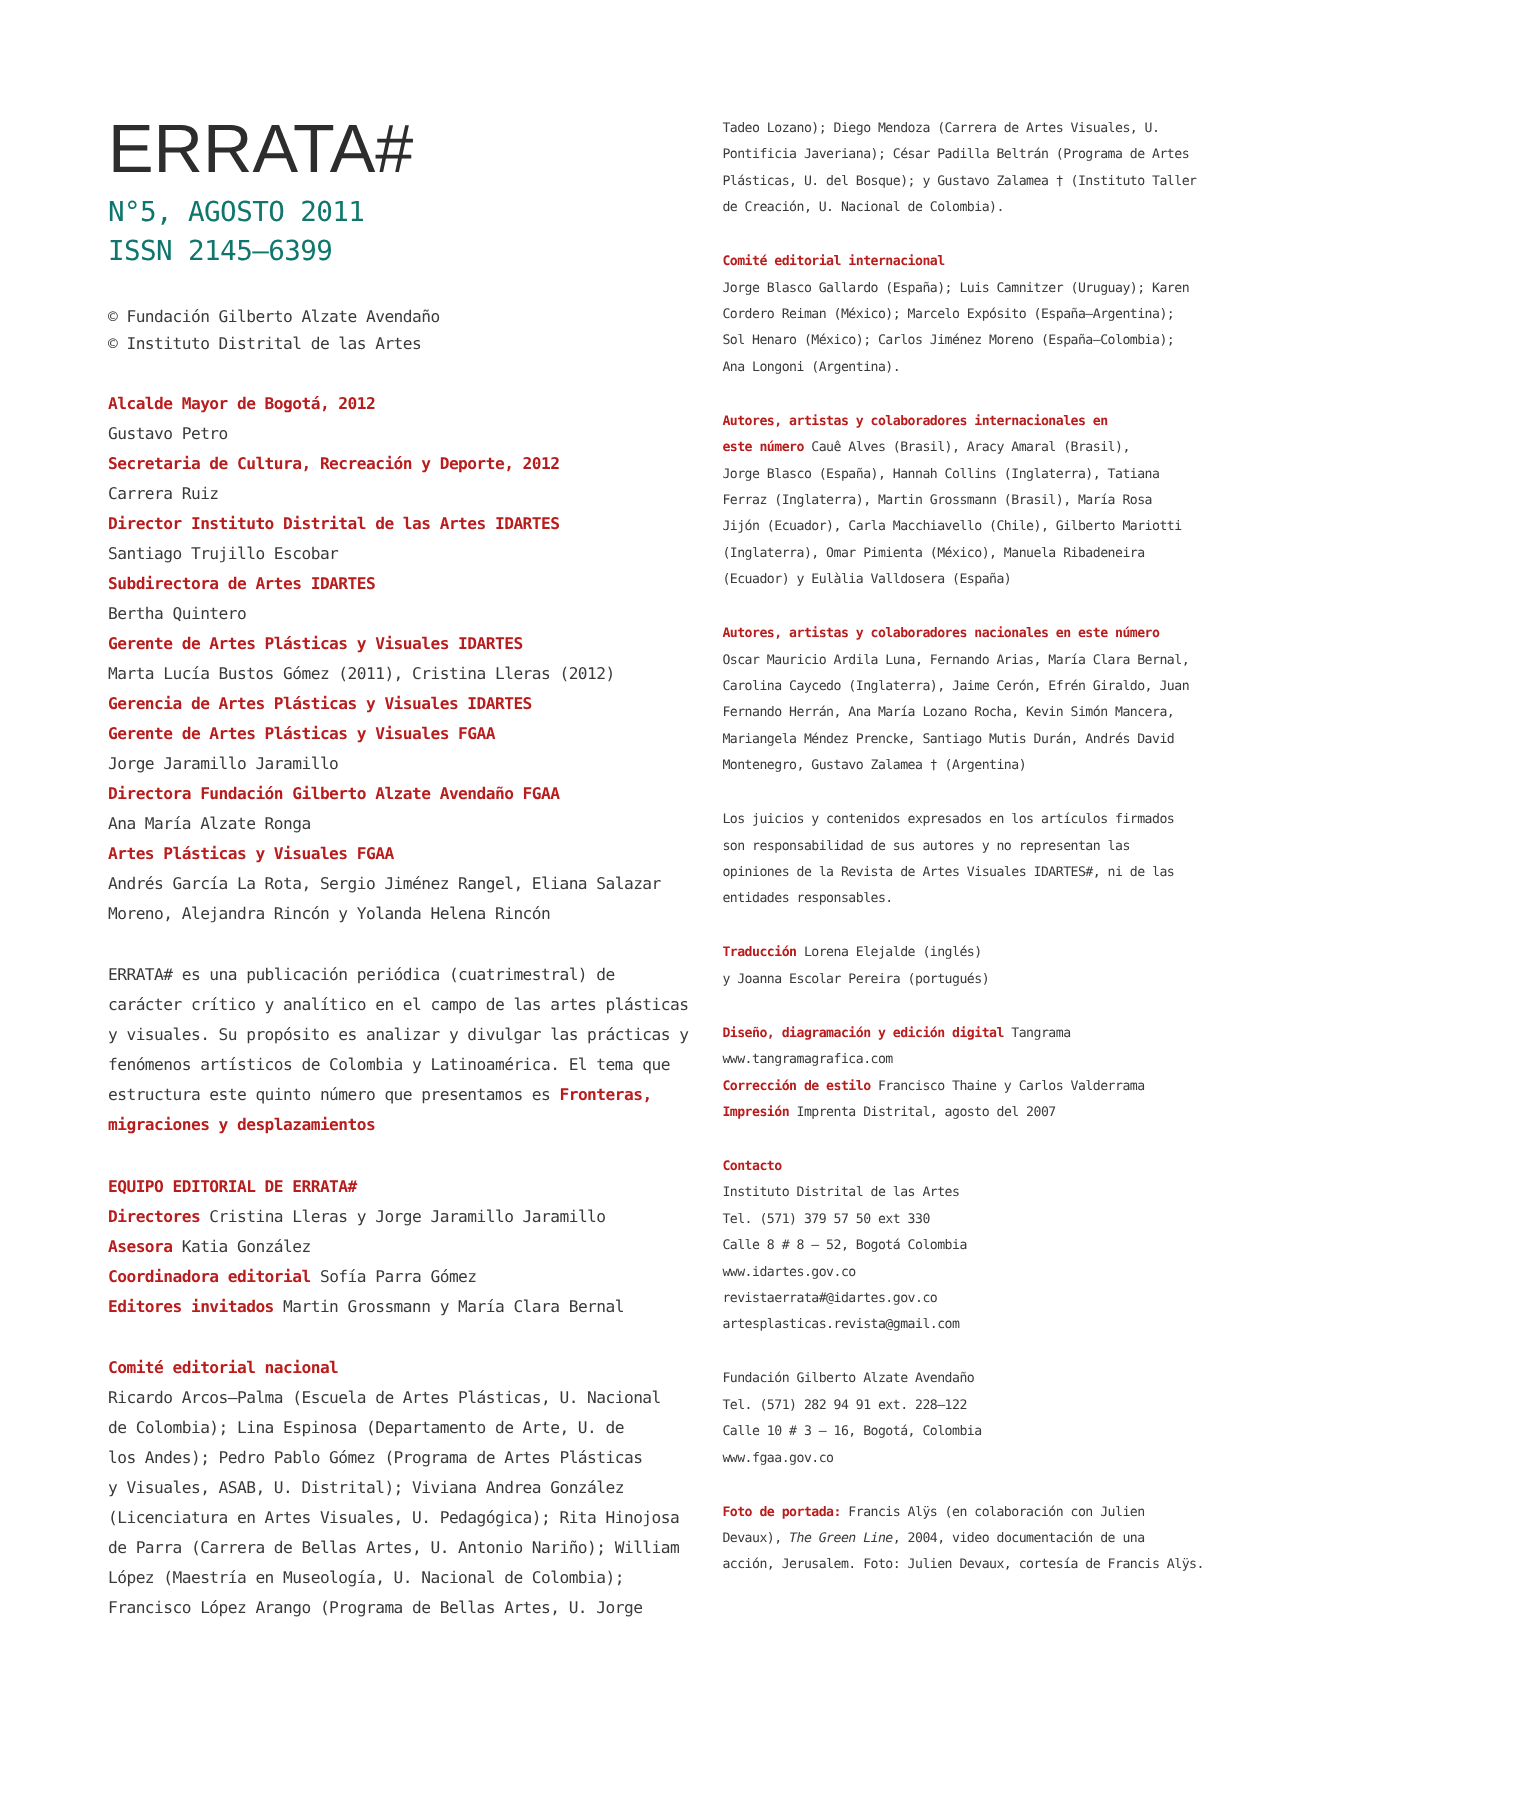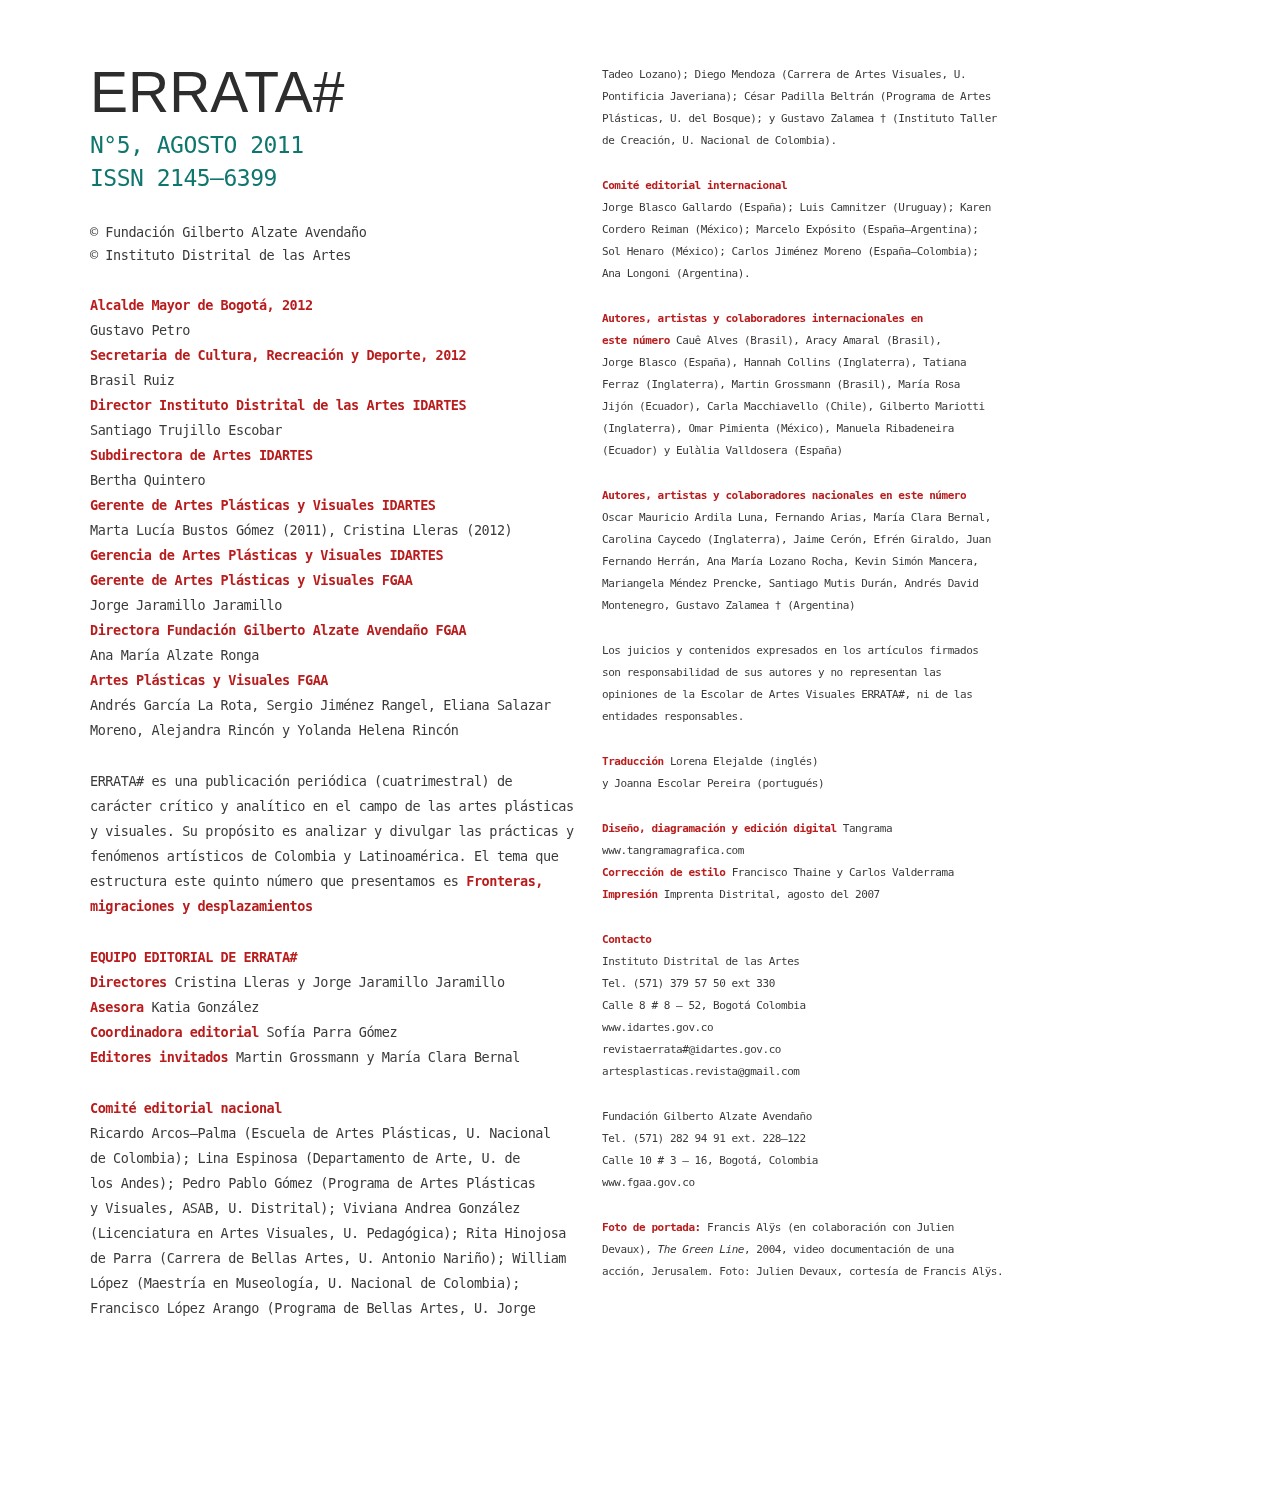--- a/index.html
+++ b/index.html
@@ -6,21 +6,21 @@
   html, body { background: #ffffff; }
   body {
     width: 1269px; height: 1505px;
     font-family: "DejaVu Sans Mono", "Liberation Mono", monospace;
     color: #3a3a3a;
     overflow: hidden;
   }
   .page {
     position: relative;
     width: 1269px; height: 1505px;
-    padding: 64px 60px 0 90px;
+    padding: 96px 60px 0 90px;
     display: flex;
     background: #ffffff;
   }
   .col { flex-shrink: 0; }
   .col.left  { width: 512px; font-size: 13.5px; line-height: 25px; letter-spacing: -0.45px; }
   .col.right { width: 505px; font-size: 11px; line-height: 22px; letter-spacing: -0.45px; margin-left: 0; }
   .left  .blk { margin-bottom: 26px; }
   .right .blk { margin-bottom: 23px; }
   .pre { white-space: pre-line; }
   .b { font-weight: bold; color: #b91c1c; }
@@ -61,21 +61,21 @@
       <div class="copyright-line">© Instituto Distrital de las Artes</div>
     </div>
 
     <div class="blk">
       <div class="mast-item">
           <div class="b">Alcalde Mayor de Bogotá, 2012</div>
           <div class="pre names">Gustavo Petro</div>
         </div>
       <div class="mast-item">
           <div class="b">Secretaria de Cultura, Recreación y Deporte, 2012</div>
-          <div class="pre names">Brasil Ruiz</div>
+          <div class="pre names">Carrera Ruiz</div>
         </div>
       <div class="mast-item">
           <div class="b">Director Instituto Distrital de las Artes IDARTES</div>
           <div class="pre names">Santiago Trujillo Escobar</div>
         </div>
       <div class="mast-item">
           <div class="b">Subdirectora de Artes IDARTES</div>
           <div class="pre names">Bertha Quintero</div>
         </div>
       <div class="mast-item">
@@ -156,21 +156,21 @@
       <div class="b pre">Autores, artistas y colaboradores nacionales en este número</div>
       <div class="pre">Oscar Mauricio Ardila Luna, Fernando Arias, María Clara Bernal,
 Carolina Caycedo (Inglaterra), Jaime Cerón, Efrén Giraldo, Juan
 Fernando Herrán, Ana María Lozano Rocha, Kevin Simón Mancera,
 Mariangela Méndez Prencke, Santiago Mutis Durán, Andrés David
 Montenegro, Gustavo Zalamea † (Argentina)</div>
     </div>
 
     <p class="blk pre">Los juicios y contenidos expresados en los artículos firmados
 son responsabilidad de sus autores y no representan las
-opiniones de la Escolar de Artes Visuales ERRATA#, ni de las
+opiniones de la Revista de Artes Visuales IDARTES#, ni de las
 entidades responsables.</p>
 
     <p class="blk pre"><span class="b">Traducción</span><span> Lorena Elejalde (inglés)
 y Joanna Escolar Pereira (portugués)</span></p>
 
     <div class="blk">
       <div class="pre"><span class="b">Diseño, diagramación y edición digital</span><span> Tangrama</span></div>
       <div class="pre"><span class="b"></span><span>www.tangramagrafica.com</span></div>
       <div class="pre"><span class="b">Corrección de estilo</span><span> Francisco Thaine y Carlos Valderrama</span></div>
       <div class="pre"><span class="b">Impresión</span><span> Imprenta Distrital, agosto del 2007</span></div>

